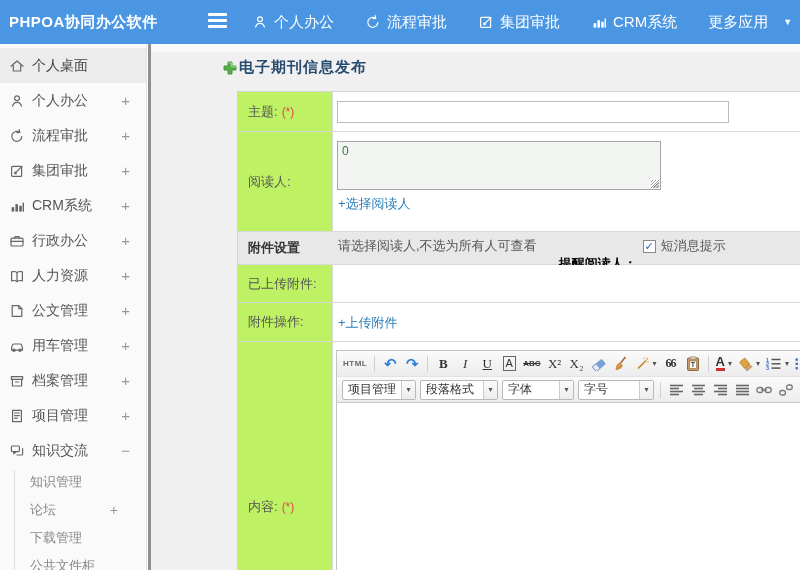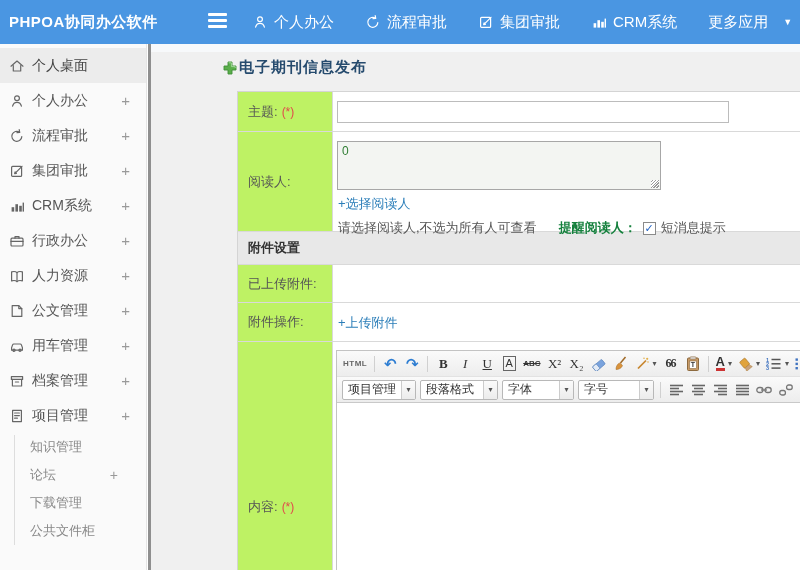--- a/index.html
+++ b/index.html
@@ -60,21 +60,21 @@
 
   .subject-input { margin:9px 0 0 4px; width:392px; height:22px; border:1px solid #bcbcbc;
     background:#fff; font-size:13px; padding:0 4px; outline:none; }
   .readers-box { margin:9px 0 0 4px; width:324px; height:49px; border:1px solid #a7a7a7;
     background:#f3f5f2; font-size:12px; color:#2e7d32; padding:2px 4px; position:relative; }
   .readers-box .resize { position:absolute; right:1px; bottom:1px; width:8px; height:8px;
     background:repeating-linear-gradient(135deg,#fff 0 1px,#9a9a9a 1px 2px); }
   .link { color:#2a7db8; cursor:pointer; font-size:13px; white-space:nowrap; }
   .readers-link { display:inline-block; margin:5px 0 0 5px; }
   .readers-hintline { display:flex; align-items:center; margin:6px 0 0 5px; color:#555; }
-  .remind { font-weight:bold; color:#15803d; margin-left:22px; }
+  .remind { font-weight:bold; color:#000000; margin-left:22px;margin-top:36px; }
   .checkbox { width:13px; height:13px; border:1px solid #8a8a8a; background:#fff; margin:0 5px 0 6px;
     display:inline-flex; align-items:center; justify-content:center; font-size:11px; font-weight:bold;
     color:#2062c4; line-height:1; cursor:pointer; }
   .ops-link { display:inline-block; margin:11px 0 0 5px; }
   .content-lcell { align-items:center; }
 
   
   .editor { margin:8px 3px 0 3px; border:1px solid #c3c3c3; background:#fff; height:318px; overflow:hidden; }
   .tbar { height:26px; background:linear-gradient(#fafafa,#ededed); display:flex; align-items:center;
     padding:0 3px; white-space:nowrap; overflow:hidden; }
@@ -274,20 +274,31 @@
     <div class="side-item">
       <span class="icon">
         <svg width="16" height="16" viewBox="0 0 16 16" fill="none" stroke="currentColor" stroke-width="1.2" stroke-linecap="round" stroke-linejoin="round">
           <rect x="3.6" y="2.4" width="8.8" height="11.2"></rect>
           <path d="M5.6 5h4.8M5.6 7.6h4.8M5.6 10.2h2.8"></path>
         </svg>
       </span>
       <span class="lbl">项目管理</span>
       <span class="sign">+</span>
     </div>
+    <div class="side-item">
+      <span class="icon">
+        <svg width="16" height="16" viewBox="0 0 16 16" fill="none" stroke="currentColor" stroke-width="1.2" stroke-linecap="round" stroke-linejoin="round">
+          <rect x="2.4" y="3" width="8" height="5.6" rx="1"></rect>
+          <path d="M4.8 8.6v2.2l2.6-2.2"></path>
+          <path d="M13.6 5.6v5.4a1 1 0 0 1-1 1H8"></path>
+        </svg>
+      </span>
+      <span class="lbl">知识交流</span>
+      <span class="sign">−</span>
+    </div>
     <div class="side-sub">
       <span class="guide"></span>
       <div class="sub-item">
         <span class="lbl">知识管理</span>
       </div>
       <div class="sub-item">
         <span class="lbl">论坛</span>
         <span class="sign">+</span>
       </div>
       <div class="sub-item">

